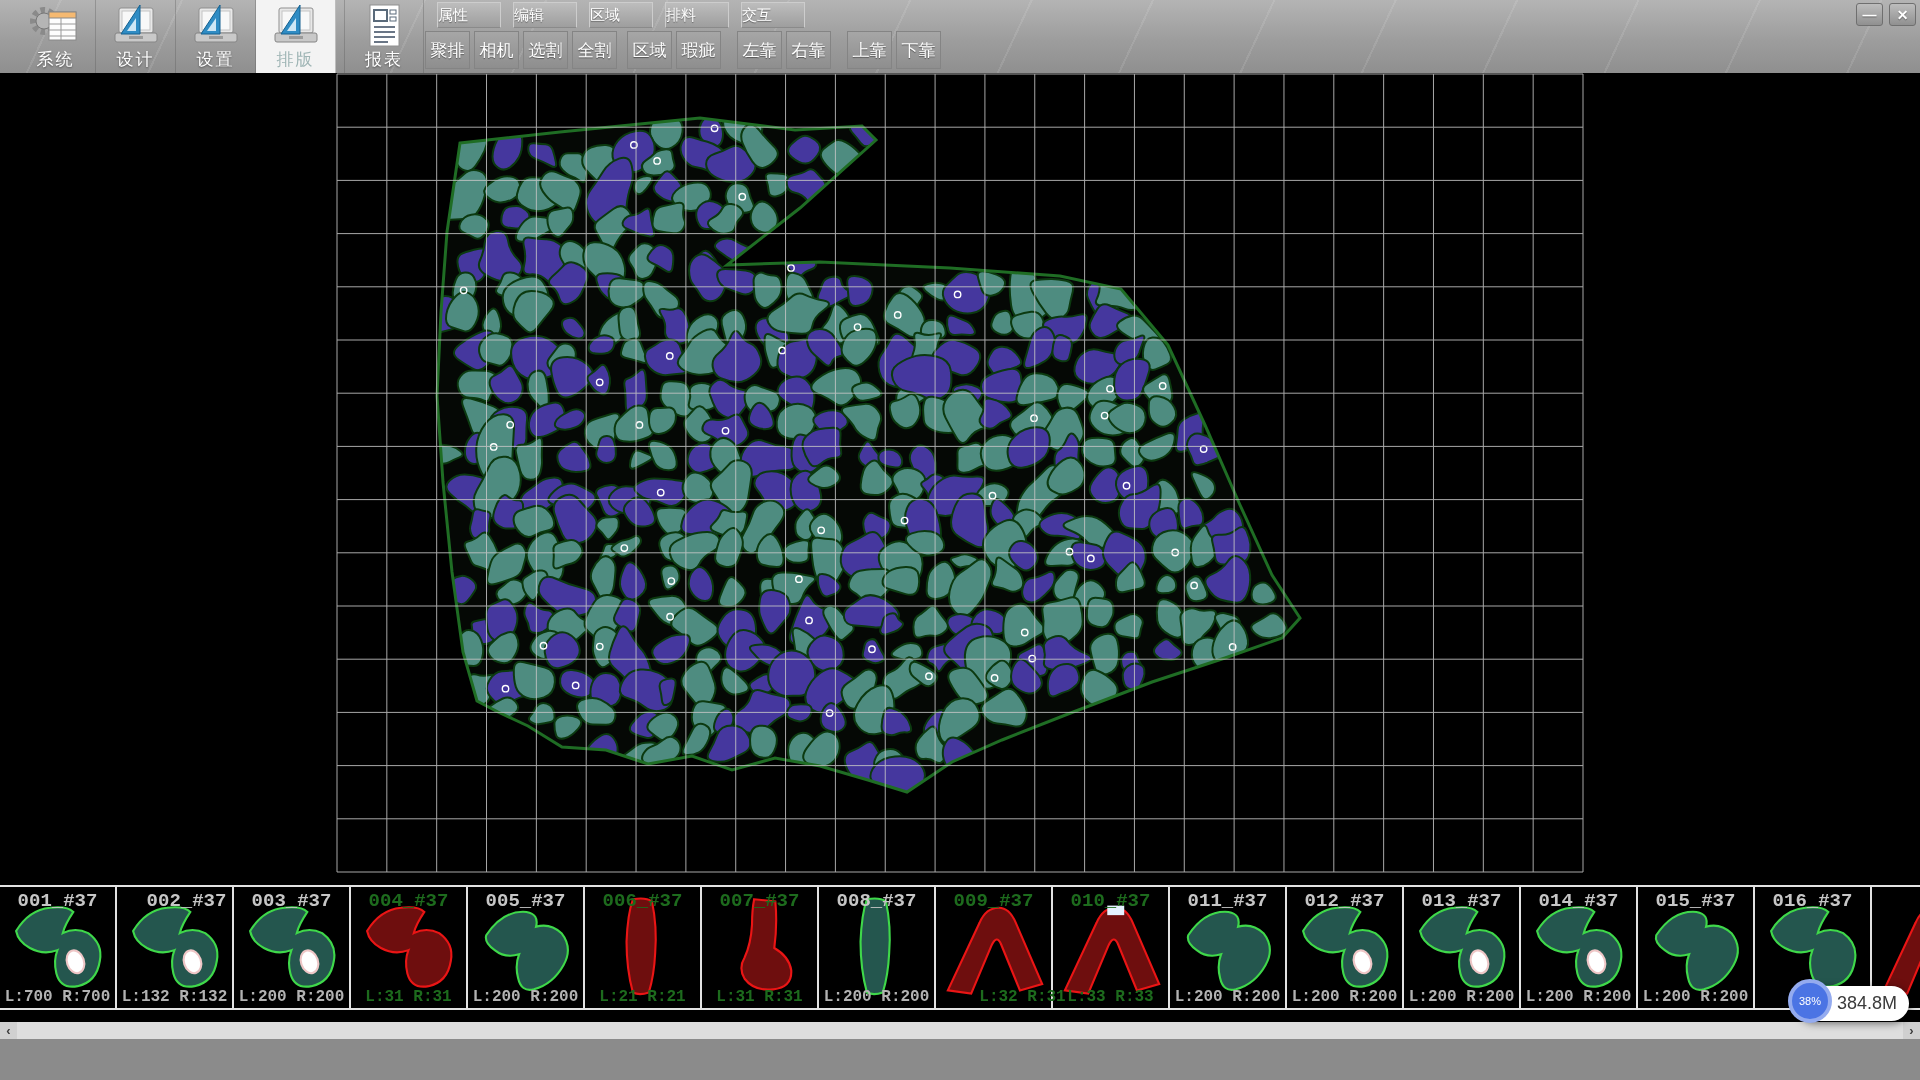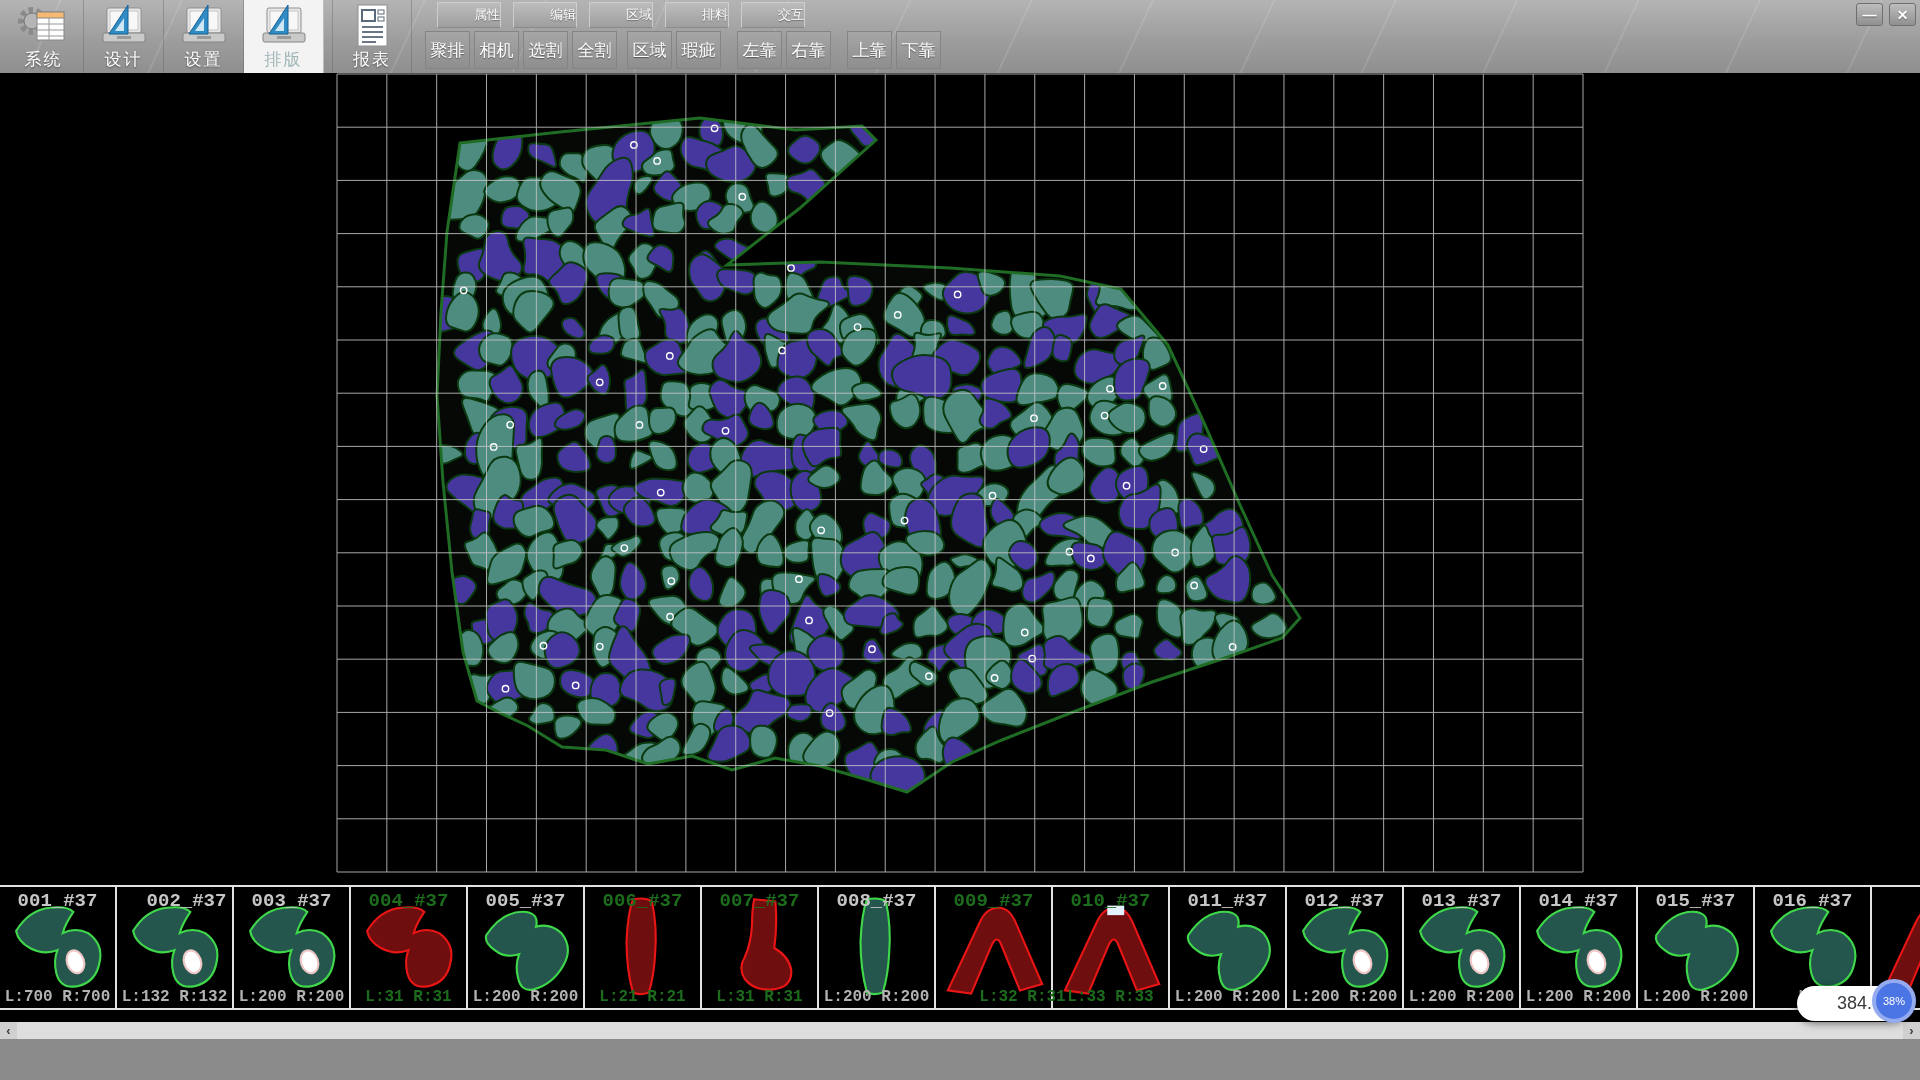--- a/index.html
+++ b/index.html
@@ -4,31 +4,31 @@
 <style>
   html,body{margin:0;padding:0;width:1920px;height:1080px;overflow:hidden;background:#000;
     font-family:"Liberation Sans",sans-serif;-webkit-font-smoothing:antialiased;}
   *{box-sizing:border-box;}
 
   
   .toolbar{position:absolute;left:0;top:0;width:1920px;height:73px;
     background:linear-gradient(180deg,#b4b4b4 0%,#9d9d9d 55%,#8f8f8f 100%);}
   .toolbar::after{content:"";position:absolute;inset:0;pointer-events:none;
     background:repeating-linear-gradient(115deg,rgba(255,255,255,0) 0 54px,rgba(255,255,255,.10) 54px 56px,rgba(255,255,255,0) 56px 110px);}
-  .nav{position:absolute;left:4px;top:0;height:64px;display:flex;z-index:2;}
+  .nav{position:absolute;left:16px;top:0;height:64px;display:flex;z-index:2;}
   .nav-btn{width:80px;height:73px;display:flex;flex-direction:column;align-items:center;justify-content:flex-end;
     padding-bottom:2px;border-right:1px solid rgba(90,90,90,.35);cursor:default;}
   .nav-btn:nth-of-type(5){margin-left:8px;border-left:1px solid rgba(90,90,90,.35);}
   .nav-btn .nicon{height:47px;display:flex;align-items:flex-end;justify-content:center;}
   .nav-btn .nlabel{font-size:17px;color:#fff;letter-spacing:2px;text-shadow:0 1px 2px rgba(0,0,0,.45);line-height:22px;}
   .nav-btn.active{background:#f3f3f3;}
   .nav-btn.active .nlabel{color:#9fb5b5;text-shadow:none;}
 
   .menu{position:absolute;left:437px;top:2px;display:flex;gap:12px;z-index:2;}
-  .menu-tab{width:64px;height:26px;line-height:24px;text-align:right;color:#fff;font-size:13px;
+  .menu-tab{width:64px;height:26px;line-height:24px;text-align:left;color:#fff;font-size:15px;
     background:linear-gradient(#bdbdbd,#9e9e9e);border:1px solid #cdcdcd;border-bottom-color:#8a8a8a;
     text-shadow:0 1px 1px rgba(0,0,0,.4);cursor:default;}
 
   .actions{position:absolute;left:425px;top:31px;display:flex;gap:4px;z-index:2;align-items:flex-end;}
   .action-btn{min-width:45px;height:38px;padding:0 4px;display:flex;align-items:center;justify-content:center;
     color:#fff;font-size:17px;background:linear-gradient(#a6a6a6,#8e8e8e);border:1px solid #848484;
     text-shadow:0 1px 1px rgba(0,0,0,.45);cursor:default;}
   .actions .action-btn:nth-of-type(5){margin-left:6px;}
   .actions .action-btn:nth-of-type(7){margin-left:12px;}
   .actions .action-btn:nth-of-type(9){margin-left:12px;}
@@ -48,21 +48,21 @@
   .cell svg{position:absolute;left:5px;top:8px;}
   .cell .tname{position:absolute;top:3px;left:0;width:100%;text-align:center;z-index:2;
     font-family:"Liberation Mono",monospace;font-size:19px;letter-spacing:0;}
   .cell .tlr{position:absolute;bottom:2px;left:0;width:100%;text-align:center;z-index:2;
     font-family:"Liberation Mono",monospace;font-size:16px;}
 
   
   .pill{position:absolute;left:1797px;top:986px;width:112px;height:35px;background:#fff;border-radius:18px;
     box-shadow:0 2px 8px rgba(0,0,0,.55);display:flex;align-items:center;justify-content:flex-end;
     padding-right:12px;font-size:18px;color:#3b3b3b;z-index:6;}
-  .pct{position:absolute;left:1872px;top:979px;width:44px;height:44px;border-radius:50%;background:#4b74e4;
+  .pct{position:absolute;left:1788px;top:979px;width:44px;height:44px;border-radius:50%;background:#4b74e4;
     border:4px solid #94abef;color:#fff;display:flex;align-items:center;justify-content:center;
     font-size:11px;z-index:7;}
 
   
   .hscroll{position:absolute;left:0;top:1022px;width:1920px;height:17px;background:#dcdcdc;
     display:flex;justify-content:space-between;align-items:center;z-index:4;}
   .scroll-arrow{width:17px;height:17px;display:flex;align-items:center;justify-content:center;
     background:#d0d0d0;color:#3c3c3c;font-size:13px;font-weight:bold;cursor:default;}
   .scroll-track{flex:1;height:17px;background:#dedede;}
   .statusbar{position:absolute;left:0;top:1039px;width:1920px;height:41px;background:#8b8b8b;z-index:3;}

